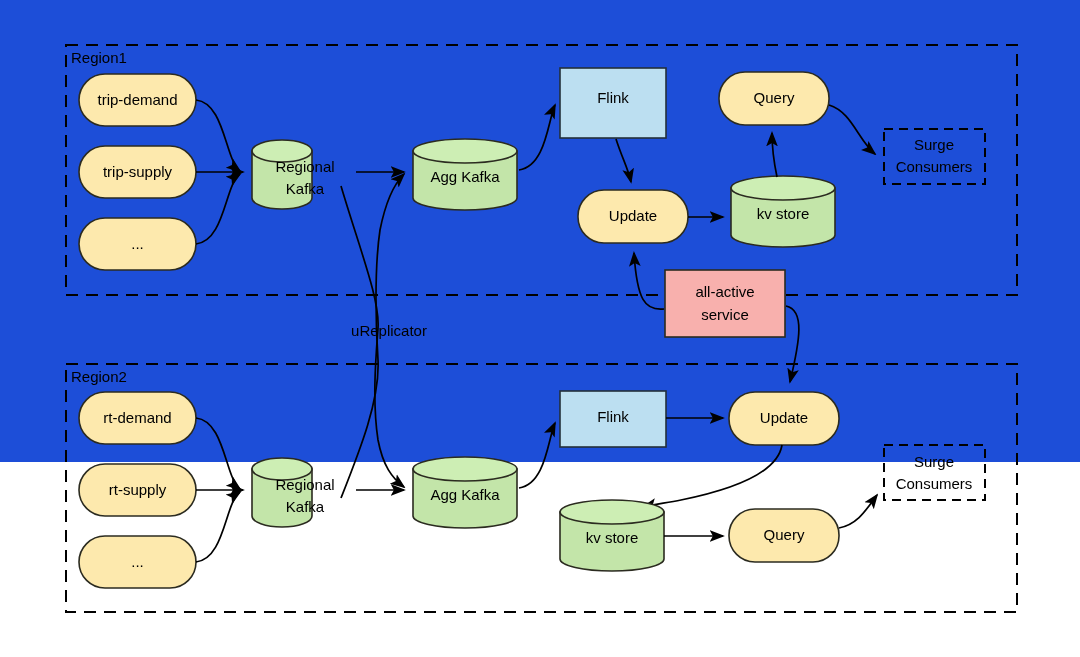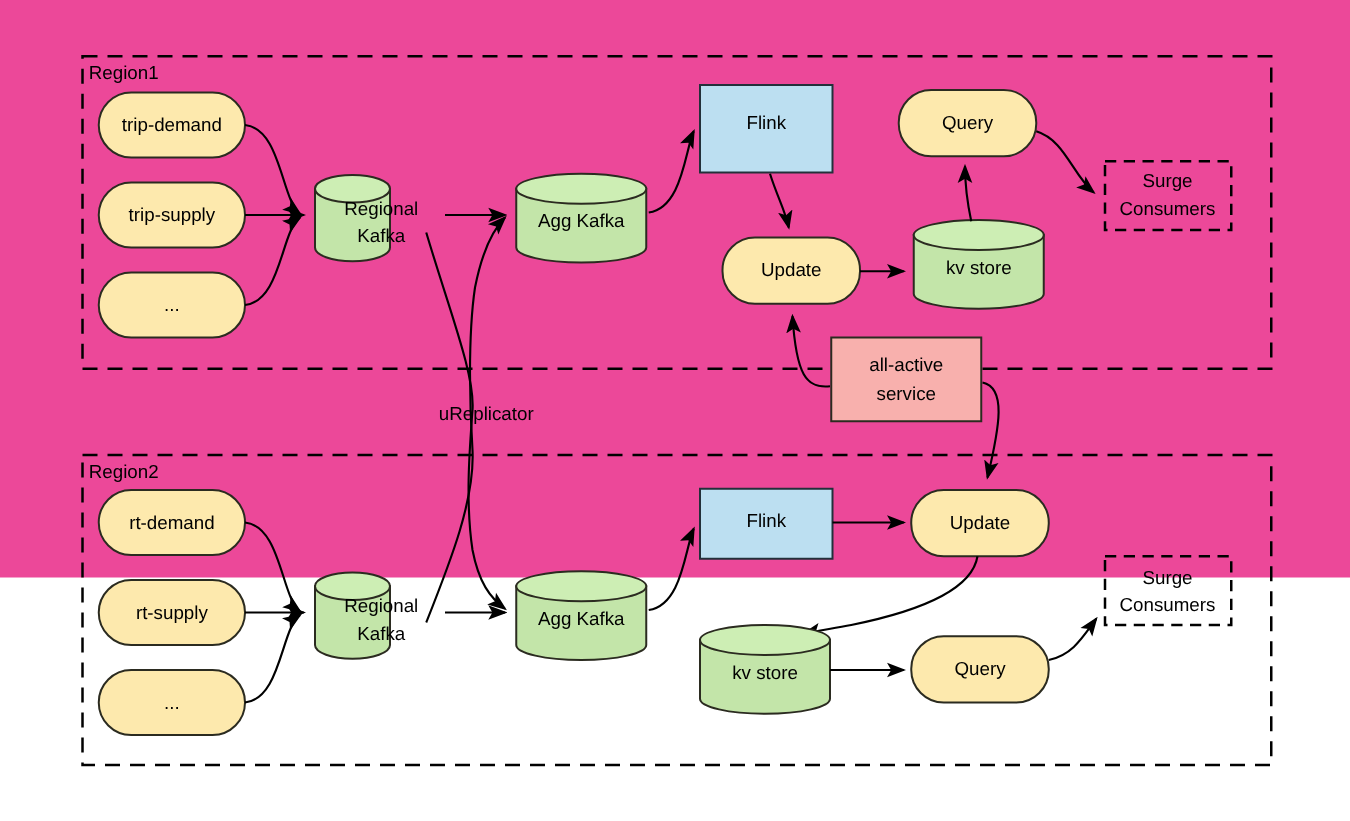--- a/index.html
+++ b/index.html
@@ -11,21 +11,21 @@
   body {
     width: 1080px;
     height: 657px;
     font-family: "Liberation Sans", sans-serif;
     overflow: hidden;
   }
   #diagram-root {
     position: relative;
     width: 1080px;
     height: 462px;
-    background: #ec4899;
+    background: #1d4ed8;
   }
   svg#diagram-svg {
     display: block;
     width: 1080px;
     height: 657px;
   }
   .region-border {
     fill: none;
     stroke: #000000;
     stroke-width: 2;

